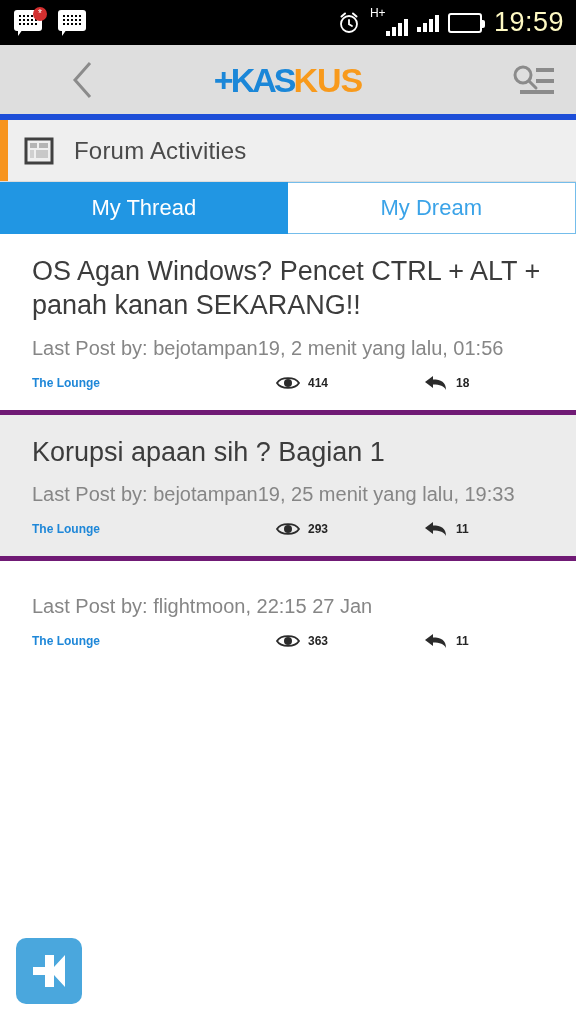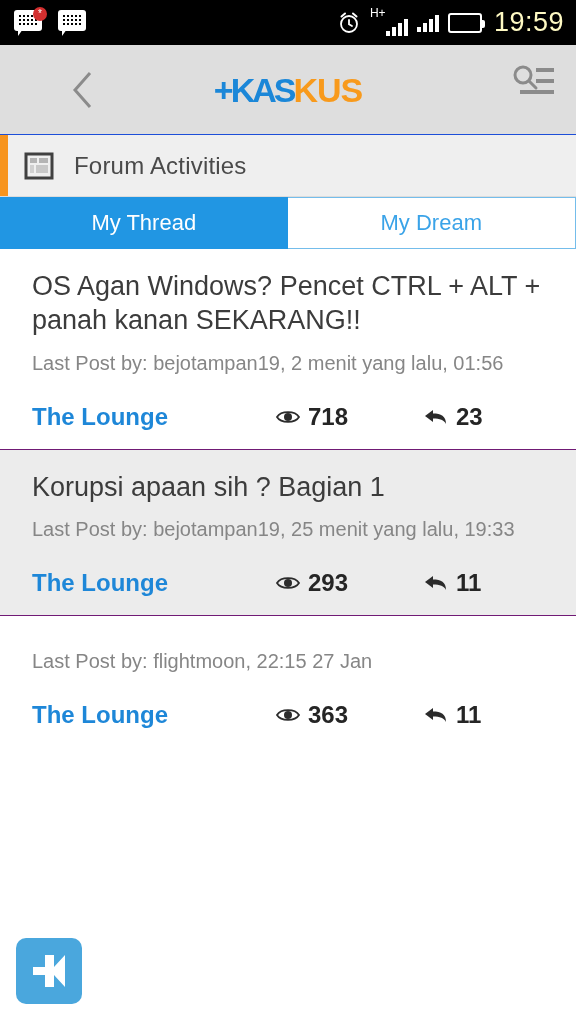--- a/index.html
+++ b/index.html
@@ -52,23 +52,23 @@
     position: relative; padding: 2px;
   }
   .battery:after {
     content: ""; position: absolute; right: -5px; top: 5px;
     width: 3px; height: 8px; background: #fff; border-radius: 0 2px 2px 0;
   }
   .battery .fill { height: 100%; background: #53d317; border-radius: 1px; }
 
   
   .appbar {
-    height: 90px; background: #dedede;
+    height: 75px; background: #dedede;
     display: flex; align-items: center; position: relative;
-    border-bottom: 1px solid #1d4ed8;
+    border-bottom: 6px solid #1d4ed8;
     padding-left: 48px;
   }
   .back-btn { width: 70px; height: 75px; display: flex; align-items: center; justify-content: center; }
   .logo {
     position: absolute; left: 0; right: 0; top: 0; bottom: 0;
     display: flex; align-items: center; justify-content: center;
     pointer-events: none;
   }
   .logo-text { font-size: 34px; font-weight: bold; letter-spacing: -1px; line-height: 1; }
   .logo-text .tick { letter-spacing: -3px; }
@@ -97,29 +97,29 @@
   .tab.active { background: #2196e3; color: #ffffff; }
   .tab.inactive {
     background: #ffffff; color: #3aa3e8;
     border: 1px solid #74bdeb; border-left: none;
   }
 
   
   .list { background: #fff; }
   .thread { padding: 20px 32px 18px 32px; position: relative; }
   .thread.alt { background: #ececec; }
-  .thread + .thread { border-top: 1px solid #701a75; }
+  .thread + .thread { border-top: 5px solid #701a75; }
   .thread .title {
     font-size: 27px; color: #3c3c3c; line-height: 1.27; font-weight: normal;
   }
   .thread .meta {
     margin-top: 14px; font-size: 20px; color: #868686;
   }
   .thread .footer {
-    margin-top: 28px; display: flex; align-items: center; font-size: 24px;
+    margin-top: 14px; display: flex; align-items: center; font-size: 12px;
   }
   .thread .forum { color: #1e87d8; font-weight: bold; width: 244px; }
   .thread .stat { display: flex; align-items: center; gap: 8px; color: #252525; font-weight: bold; }
   .thread .stat.views { width: 148px; }
   .ico { display: inline-flex; align-items: center; }
 
   
   .fab {
     position: absolute; left: 16px; bottom: 20px;
     width: 66px; height: 66px; background: #4aa7dd; border-radius: 10px;
@@ -225,29 +225,29 @@
       <div class="meta">Last Post by: bejotampan19, 2 menit yang lalu, 01:56</div>
       <div class="footer">
         <span class="forum">The Lounge</span>
         <span class="stat views">
           <span class="ico">
             <svg width="24" height="16" viewBox="0 0 24 16">
               <path d="M1 8 C5 1.5, 19 1.5, 23 8 C19 14.5, 5 14.5, 1 8 Z" fill="none" stroke="#2b2b2b" stroke-width="1.8"></path>
               <circle cx="12" cy="8" r="4" fill="#2b2b2b"></circle>
             </svg>
           </span>
-          <span>718</span>
+          <span>414</span>
         </span>
         <span class="stat replies">
           <span class="ico">
             <svg width="24" height="18" viewBox="0 0 24 18">
               <path d="M9 2 L1 8 L9 14 L9 10.5 C16 10.5, 20 12, 22 16 C22 8, 17 5.5, 9 5.5 Z" fill="#2b2b2b"></path>
             </svg>
           </span>
-          <span>23</span>
+          <span>18</span>
         </span>
       </div>
     </div>
 
     <div class="thread alt">
       <div class="title">Korupsi apaan sih ? Bagian 1</div>
       <div class="meta">Last Post by: bejotampan19, 25 menit yang lalu, 19:33</div>
       <div class="footer">
         <span class="forum">The Lounge</span>
         <span class="stat views">

